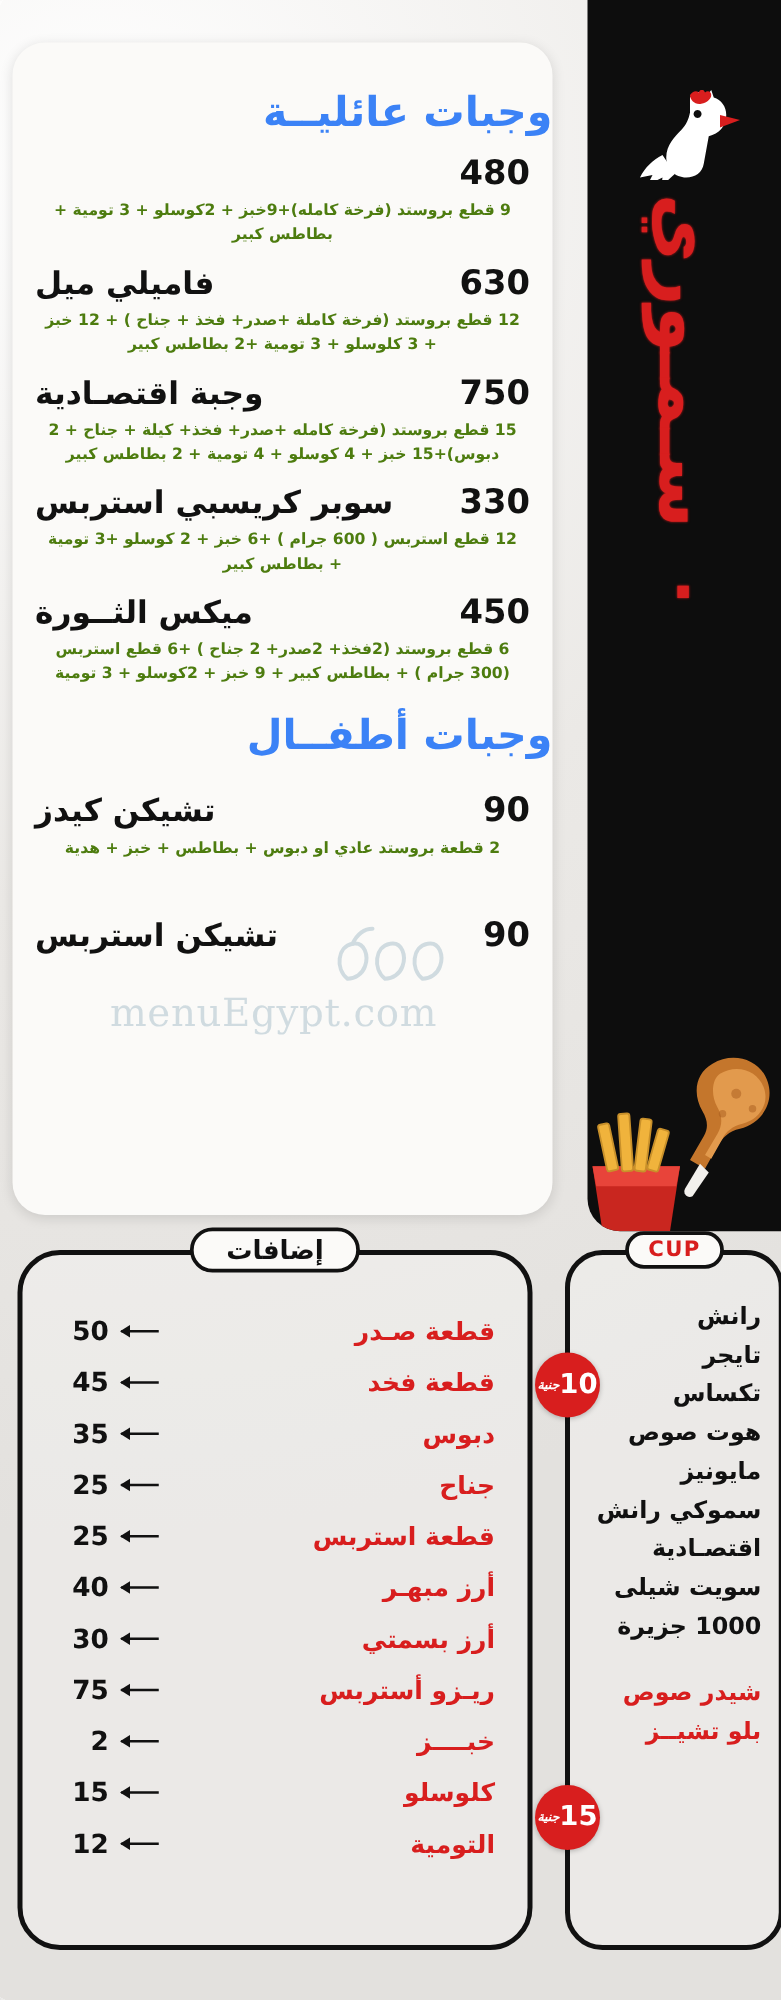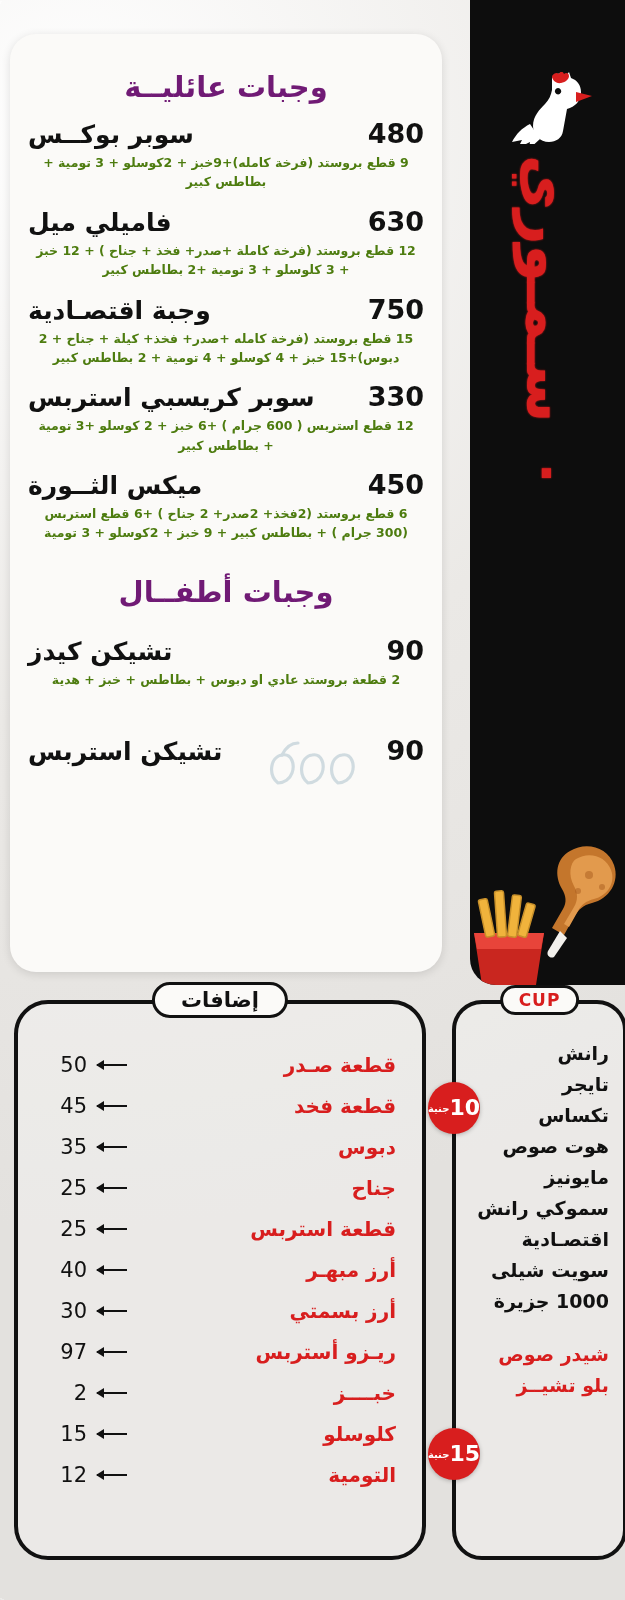--- a/index.html
+++ b/index.html
@@ -69,28 +69,27 @@
     position: absolute;
     top: 34px; left: 10px;
     width: 432px;
     height: 938px;
     background: #fbfaf8;
     border-radius: 26px;
     box-shadow: 0 2px 10px rgba(0,0,0,.12);
     overflow: hidden;
   }
   .section-title {
-    text-align: center;
-    color: #701a75;
+    color: #3b82f6;
     font-weight: 900;
-    font-size: 29px;
+    font-size: 33px;
     letter-spacing: 1px;
     margin-top: 36px;
   }
-  .section-title.kids { margin-top: 32px; }
+  .section-title.kids { margin-top: 20px; }
 
   .menu-row { position: relative; padding: 0 18px; margin-top: 14px; }
   .menu-head { display: flex; align-items: baseline; justify-content: space-between; }
   .item-name {
     color: #111;
     font-weight: 900;
     font-size: 25px;
     white-space: nowrap;
   }
   .item-price {
@@ -164,21 +163,21 @@
     position: relative;
   }
   .arrow::before {
     content: "";
     position: absolute;
     left: -1px; top: -4px;
     border-top: 5px solid transparent;
     border-bottom: 5px solid transparent;
     border-right: 8px solid #111;
   }
-  .extra-price { color: #111; font-weight: 400; font-size: 21px; direction: ltr; min-width: 34px; text-align: right;}
+  .extra-price { color: #111; font-weight: 700; font-size: 21px; direction: ltr; min-width: 34px; text-align: right;}
 
   
   .cupbox {
     position: absolute;
     left: 452px; top: 1000px;
     width: 175px;
     height: 560px;
     border: 4px solid #111;
     border-radius: 30px;
     background: rgba(255,255,255,.28);
@@ -212,21 +211,21 @@
     background: #d81e1e;
     color: #fff;
     display: flex;
     flex-direction: row;
     align-items: center;
     justify-content: center;
     line-height: 1;
     box-shadow: 0 1px 4px rgba(0,0,0,.25);
   }
   .badge .num { font-size: 22px; font-weight: 900; direction: ltr; }
-  .badge .unit { font-size: 10px; font-weight: 700; margin-top: 2px; }
+  .badge .unit { font-size: 10px; font-weight: 700; margin-top: 2px; font-style: italic; }
   #badge10 { left: -28px; top: 78px; }
   #badge15 { left: -28px; top: 424px; }
 </style>
 </head>
 <body>
 
 <div id="page">
 
   <div class="banner">
     <svg class="chicken-mark" viewBox="0 0 96 72">
@@ -262,21 +261,20 @@
     </svg>
   </div>
 
   <div class="card">
 
     <div class="section-title">وجبات عائليــة</div>
 
     <div class="menu-row">
       <div class="menu-head">
         <div class="item-price">480</div>
-        <div class="item-name">سوبر بوكــس</div>
       </div>
       <div class="item-desc">9 قطع بروستد (فرخة كامله)+9خبز + 2كوسلو + 3 تومية + بطاطس كبير</div>
     </div>
 
     <div class="menu-row">
       <div class="menu-head">
         <div class="item-price">630</div>
         <div class="item-name">فاميلي ميل</div>
       </div>
       <div class="item-desc">12 قطع بروستد (فرخة كاملة +صدر+ فخذ + جناح ) + 12 خبز + 3 كلوسلو + 3 تومية +2 بطاطس كبير</div>
@@ -326,20 +324,21 @@
 
   <div class="watermark">
     <svg width="120" height="60" viewBox="0 0 120 60">
       <g fill="none" stroke="#9db7c4" stroke-width="3.2" stroke-linecap="round">
         <path d="M16 48 C6 40 8 22 20 20 c10-2 13 10 10 18 -2 6-8 10-14 10z"></path>
         <path d="M46 48 C36 40 38 22 50 20 c10-2 13 10 10 18 -2 6-8 10-14 10z"></path>
         <path d="M76 48 C66 40 68 22 80 20 c10-2 13 10 10 18 -2 6-8 10-14 10z"></path>
         <path d="M20 20 c4-8 10-12 16-12"></path>
       </g>
     </svg>
+    <div class="wm-text">menuEgypt.com</div>
   </div>
 
   <div class="extras">
     <div class="extras-title-wrap">
       <div class="extras-title">إضافات</div>
     </div>
     <div class="extras-list">
 
       <div class="extra-row">
         <div class="extra-label">قطعة صـدر</div>
@@ -394,21 +393,21 @@
         <div class="extra-right">
           <span class="arrow"></span>
           <span class="extra-price">30</span>
         </div>
       </div>
 
       <div class="extra-row">
         <div class="extra-label">ريـزو أستربس</div>
         <div class="extra-right">
           <span class="arrow"></span>
-          <span class="extra-price">97</span>
+          <span class="extra-price">75</span>
         </div>
       </div>
 
       <div class="extra-row">
         <div class="extra-label">خبــــز</div>
         <div class="extra-right">
           <span class="arrow"></span>
           <span class="extra-price">2</span>
         </div>
       </div>

